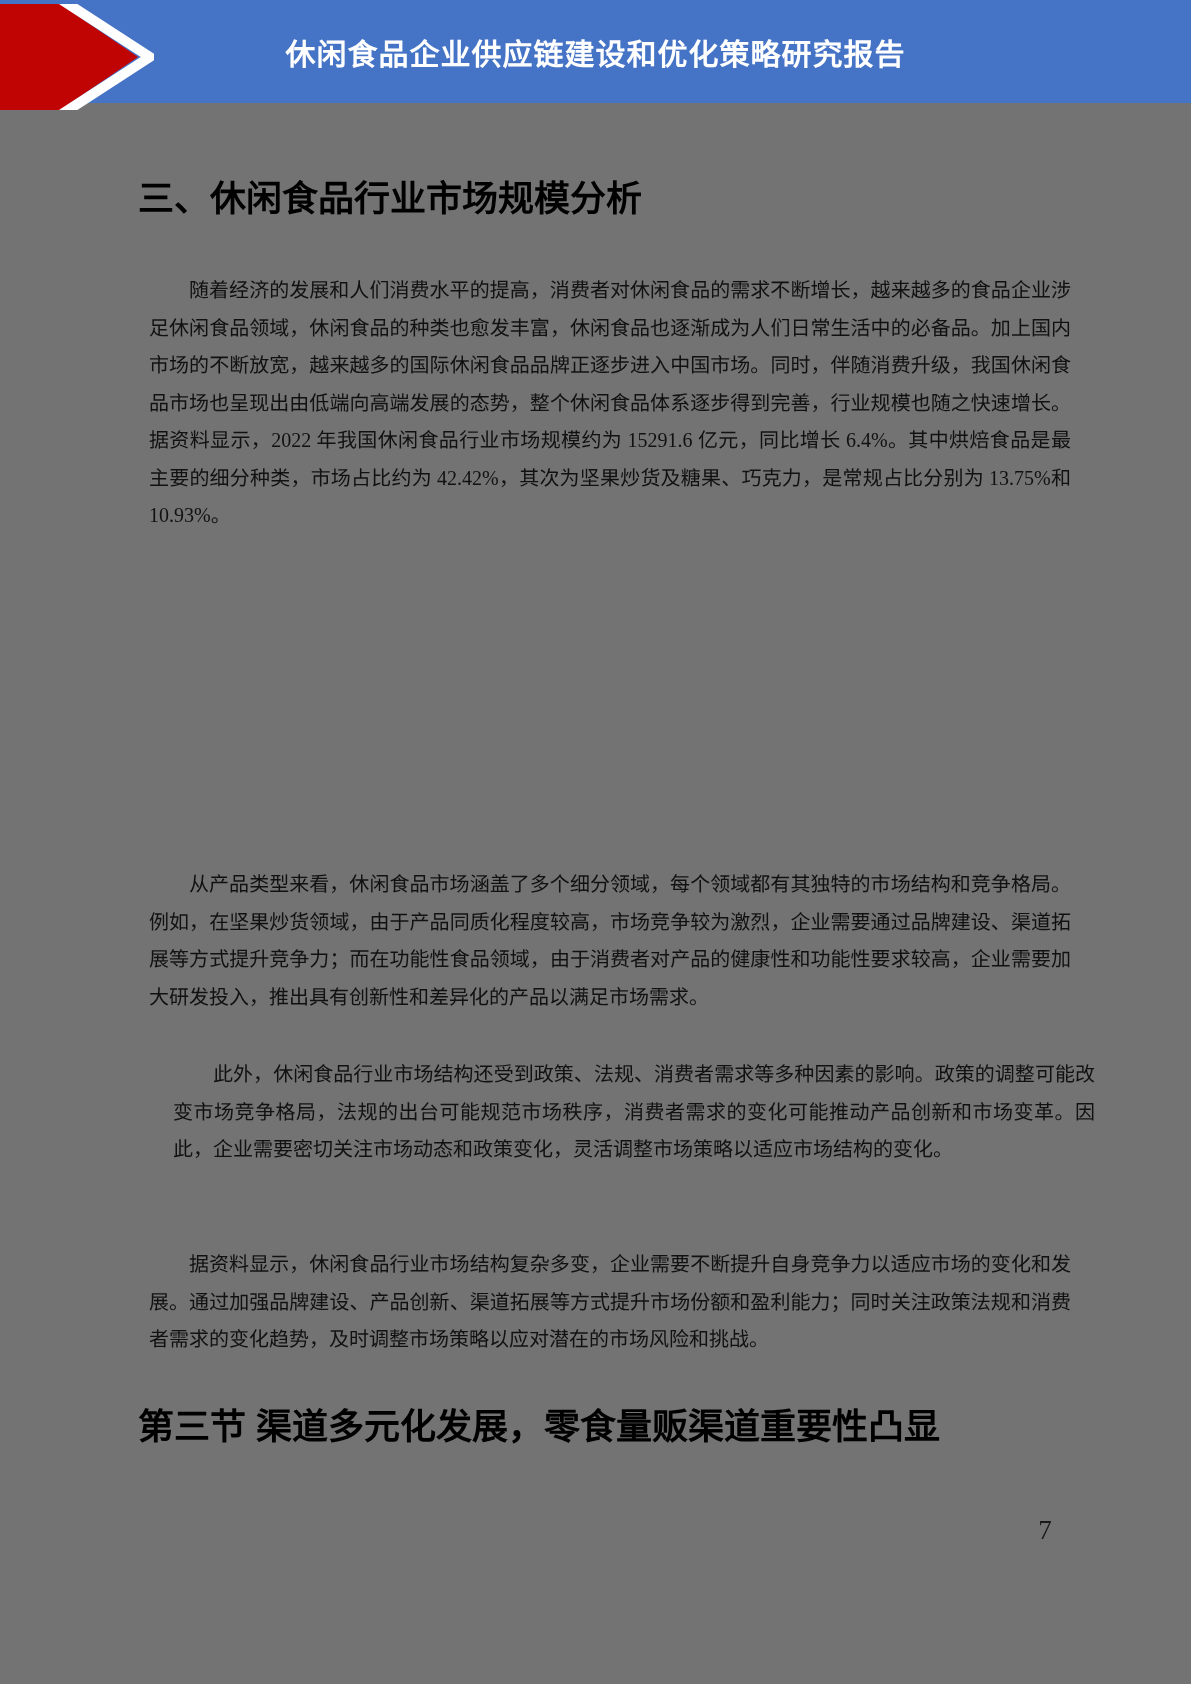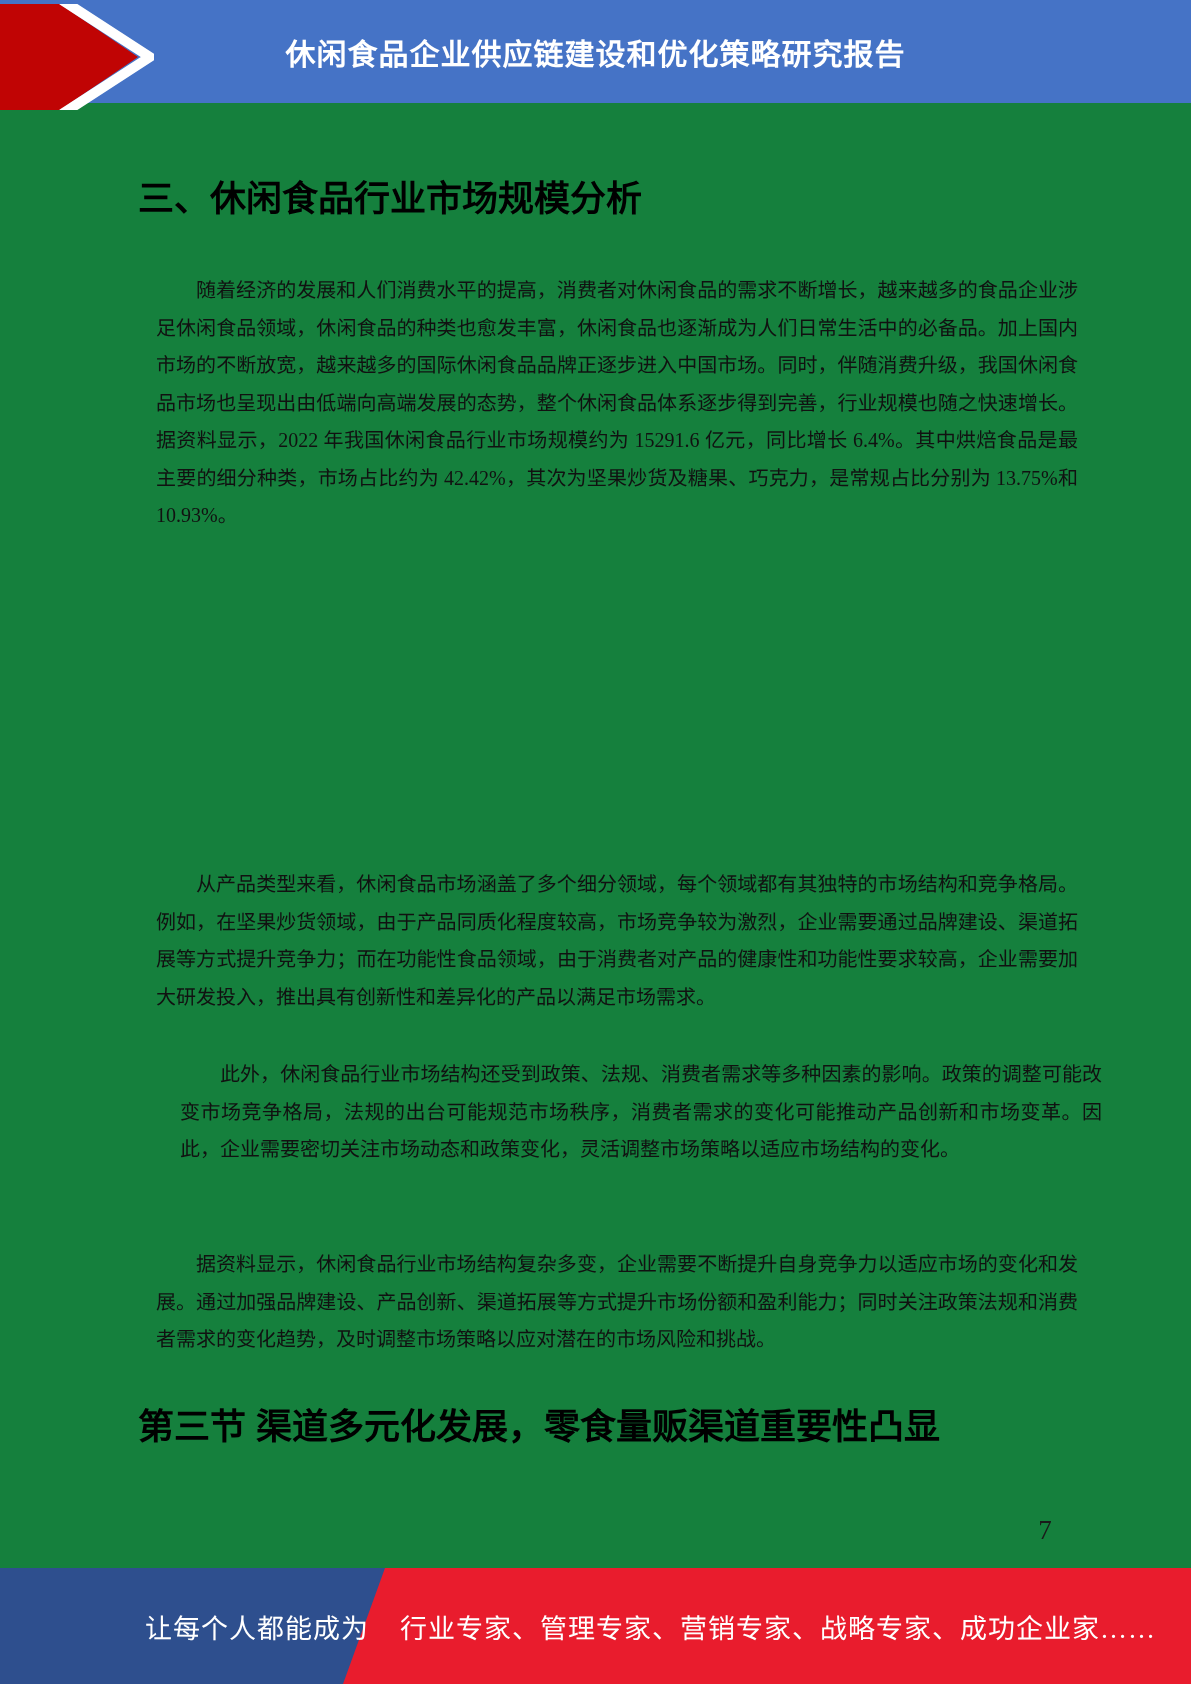--- a/index.html
+++ b/index.html
@@ -9,21 +9,21 @@
     --footer-red: #e91c2d;
     --ink: #111111;
   }
   * { margin: 0; padding: 0; box-sizing: border-box; }
   html, body { background: #ffffff; }
   body { font-family: "Liberation Serif", "DejaVu Serif", serif; }
   .page {
     position: relative;
     width: 1191px;
     height: 1684px;
-    background: #15803d;
+    background: #737373;
     overflow: hidden;
     margin: 0 auto;
   }
   
   .banner {
     position: absolute;
     top: 0; left: 0;
     width: 1191px;
     height: 103px;
     background: var(--header-blue);
@@ -55,21 +55,21 @@
     width: 930px;
     color: #000000;
     font-family: "Liberation Sans", "DejaVu Sans", sans-serif;
     font-weight: bold;
     font-size: 36px;
     line-height: 34px;
   }
   
   .body-para {
     position: absolute;
-    left: 156px;
+    left: 149px;
     width: 922px;
     color: var(--ink);
     font-size: 20px;
     line-height: 37.5px;
     text-align: justify;
     text-align-last: left;
     text-indent: 2em;
   }
   
   .page-number {
@@ -136,19 +136,14 @@
   <p class="body-para" style="top:272px;">随着经济的发展和人们消费水平的提高，消费者对休闲食品的需求不断增长，越来越多的食品企业涉足休闲食品领域，休闲食品的种类也愈发丰富，休闲食品也逐渐成为人们日常生活中的必备品。加上国内市场的不断放宽，越来越多的国际休闲食品品牌正逐步进入中国市场。同时，伴随消费升级，我国休闲食品市场也呈现出由低端向高端发展的态势，整个休闲食品体系逐步得到完善，行业规模也随之快速增长。据资料显示，2022 年我国休闲食品行业市场规模约为 15291.6 亿元，同比增长 6.4%。其中烘焙食品是最主要的细分种类，市场占比约为 42.42%，其次为坚果炒货及糖果、巧克力，是常规占比分别为 13.75%和 10.93%。</p>
 
   <p class="body-para" style="top:866px;">从产品类型来看，休闲食品市场涵盖了多个细分领域，每个领域都有其独特的市场结构和竞争格局。例如，在坚果炒货领域，由于产品同质化程度较高，市场竞争较为激烈，企业需要通过品牌建设、渠道拓展等方式提升竞争力；而在功能性食品领域，由于消费者对产品的健康性和功能性要求较高，企业需要加大研发投入，推出具有创新性和差异化的产品以满足市场需求。</p>
   <p class="body-para" style="top:1056px;margin-left:24px;">此外，休闲食品行业市场结构还受到政策、法规、消费者需求等多种因素的影响。政策的调整可能改变市场竞争格局，法规的出台可能规范市场秩序，消费者需求的变化可能推动产品创新和市场变革。因此，企业需要密切关注市场动态和政策变化，灵活调整市场策略以适应市场结构的变化。</p>
   <p class="body-para" style="top:1246px;">据资料显示，休闲食品行业市场结构复杂多变，企业需要不断提升自身竞争力以适应市场的变化和发展。通过加强品牌建设、产品创新、渠道拓展等方式提升市场份额和盈利能力；同时关注政策法规和消费者需求的变化趋势，及时调整市场策略以应对潜在的市场风险和挑战。</p>
 
   <h2 class="doc-heading" style="top:1410px;">第三节 渠道多元化发展，零食量贩渠道重要性凸显</h2>
 
   <div class="page-number">7</div>
 
-  <div class="footer">
-    <div class="footer-red"></div>
-    <div class="footer-slogan-left">让每个人都能成为</div>
-    <div class="footer-slogan-right">行业专家、管理专家、营销专家、战略专家、成功企业家……</div>
-  </div>
 
 </div>
 
 </body></html>

